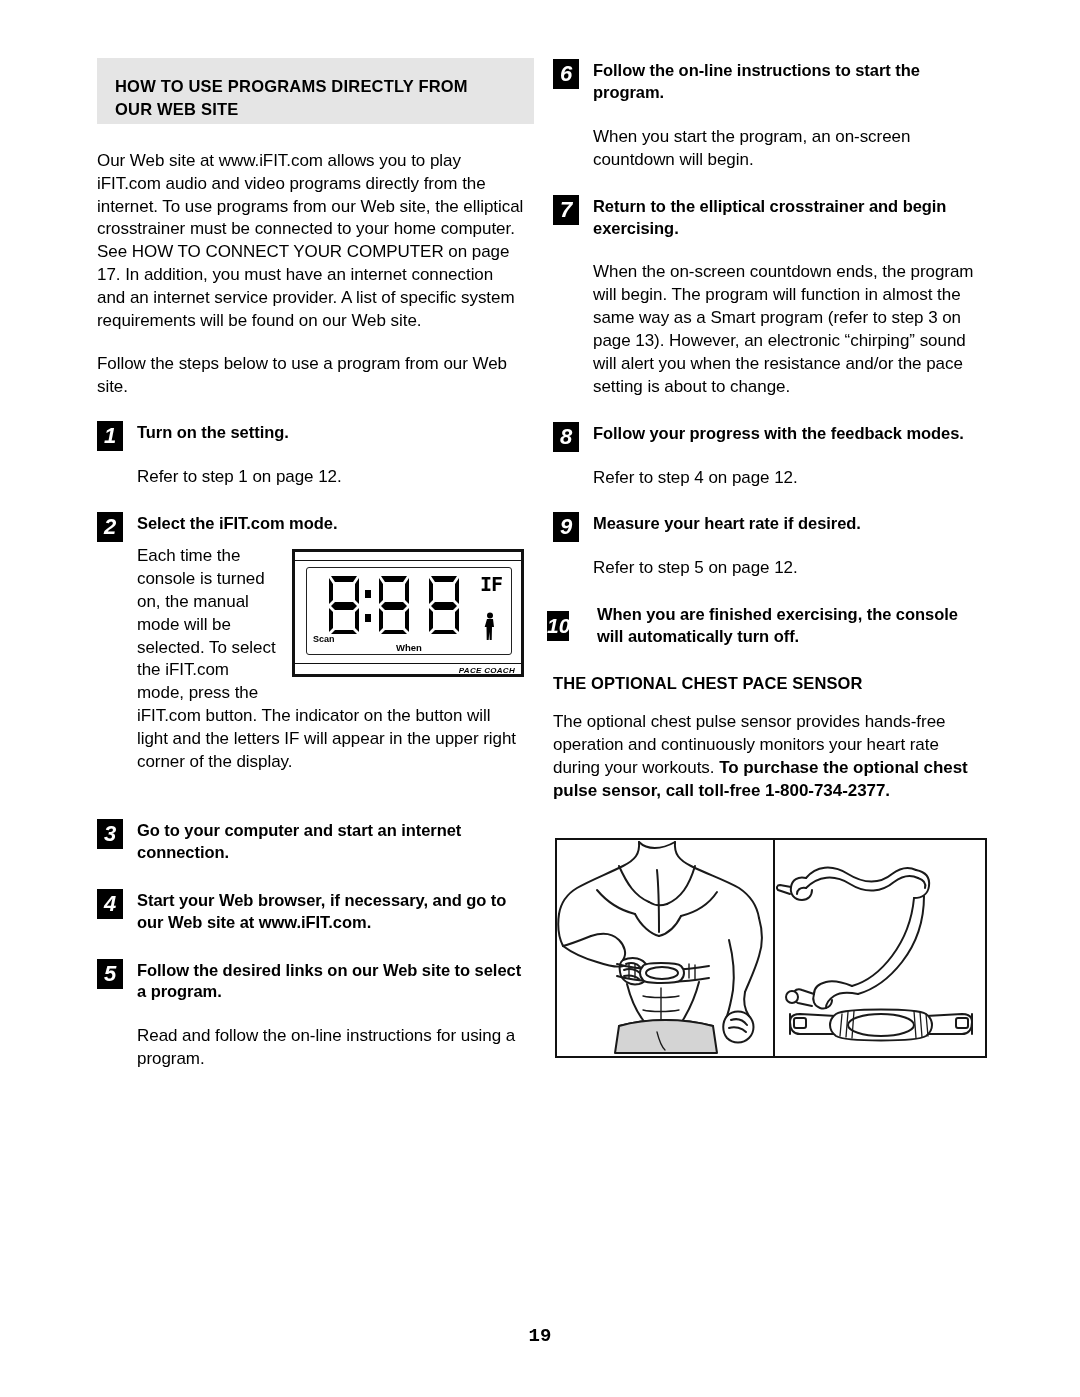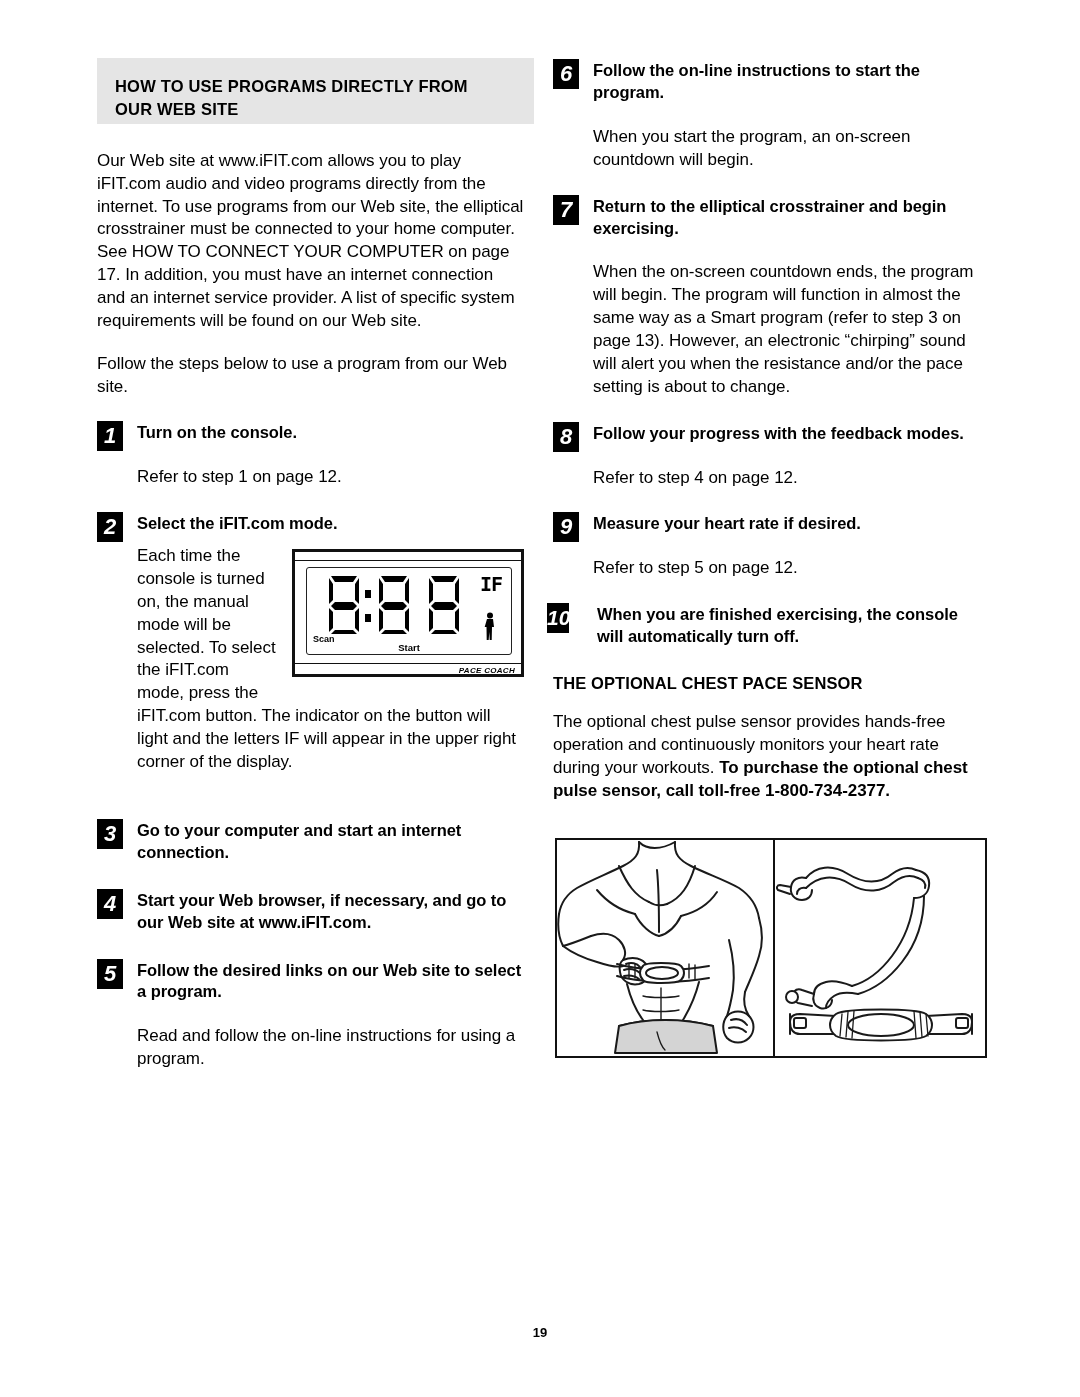--- a/index.html
+++ b/index.html
@@ -78,20 +78,21 @@
     font-weight: bold;
     font-style: italic;
     line-height: 30px;
     text-align: center;
     box-sizing: border-box;
   }
   .step .num.wide {
     width: 22px;
     left: -6px;
     font-size: 21px;
+    margin-top: 8px;
   }
   .step .txt {
     font-size: 16.5px;
     font-weight: bold;
     line-height: 1.33;
     letter-spacing: -0.05px;
     display: block;
     padding-top: 2px;
   }
 
@@ -191,22 +192,23 @@
     border-left: 2.5px solid #111;
   }
   .sensor-fig svg { display: block; }
 
   
   .page-num {
     position: absolute;
     left: 0; right: 0;
     top: 1325px;
     text-align: center;
-    font-size: 13px;
-    font-weight: bold;
+    font-size: 19px;
+    font-weight: bold;
+    font-family: Liberation Mono, monospace;
   }
 
   .clearfix::after { content: ""; display: table; clear: both; }
 </style>
 </head>
 <body>
 
 <div class="page">
 
   <div class="col col-left">
@@ -215,21 +217,21 @@
       <span class="hl">HOW TO USE PROGRAMS DIRECTLY FROM</span>
       <span class="hl">OUR WEB SITE</span>
     </div>
 
     <p class="body">Our Web site at www.iFIT.com allows you to play iFIT.com audio and video programs directly from the internet. To use programs from our Web site, the elliptical crosstrainer must be connected to your home computer. See HOW TO CONNECT YOUR COMPUTER on page 17. In addition, you must have an internet connection and an internet service provider. A list of specific system requirements will be found on our Web site.</p>
 
     <p class="body tight">Follow the steps below to use a program from our Web site.</p>
 
     <div class="step">
       <span class="num">1</span>
-      <span class="txt">Turn on the console.</span>
+      <span class="txt">Turn on the setting.</span>
     </div>
     <p class="indent">Refer to step 1 on page 12.</p>
 
     <div class="step" style="margin-bottom:10px;">
       <span class="num">2</span>
       <span class="txt">Select the iFIT.com mode.</span>
     </div>
 
     <div class="wrap-block clearfix">
 
@@ -273,21 +275,21 @@
           </svg>
 
           <span class="if-ind">IF</span>
 
           <svg class="walker" width="14" height="28" viewBox="0 0 14 28">
             <circle cx="7" cy="3.5" r="3" fill="#000"></circle>
             <path d="M4 7 h6 l1 8 h-2 l-.3 13 h-2 l-.4 -8 -.6 8 h-2 l-.2 -13 h-1.8 z" fill="#000"></path>
           </svg>
 
           <span class="scan">Scan</span>
-          <span class="time">Start</span>
+          <span class="time">When</span>
         </div>
 
         <span class="pace-coach">PACE COACH</span>
       </div>
 
       <p class="body" style="margin:0 0 20px 0;">Each time the console is turned on, the manual mode will be selected. To select the iFIT.com mode, press the iFIT.com button. The indicator on the button will light and the letters IF will appear in the upper right corner of the display.</p>
     </div>
 
     <div class="step" style="margin-top:24px;">
       <span class="num">3</span>

